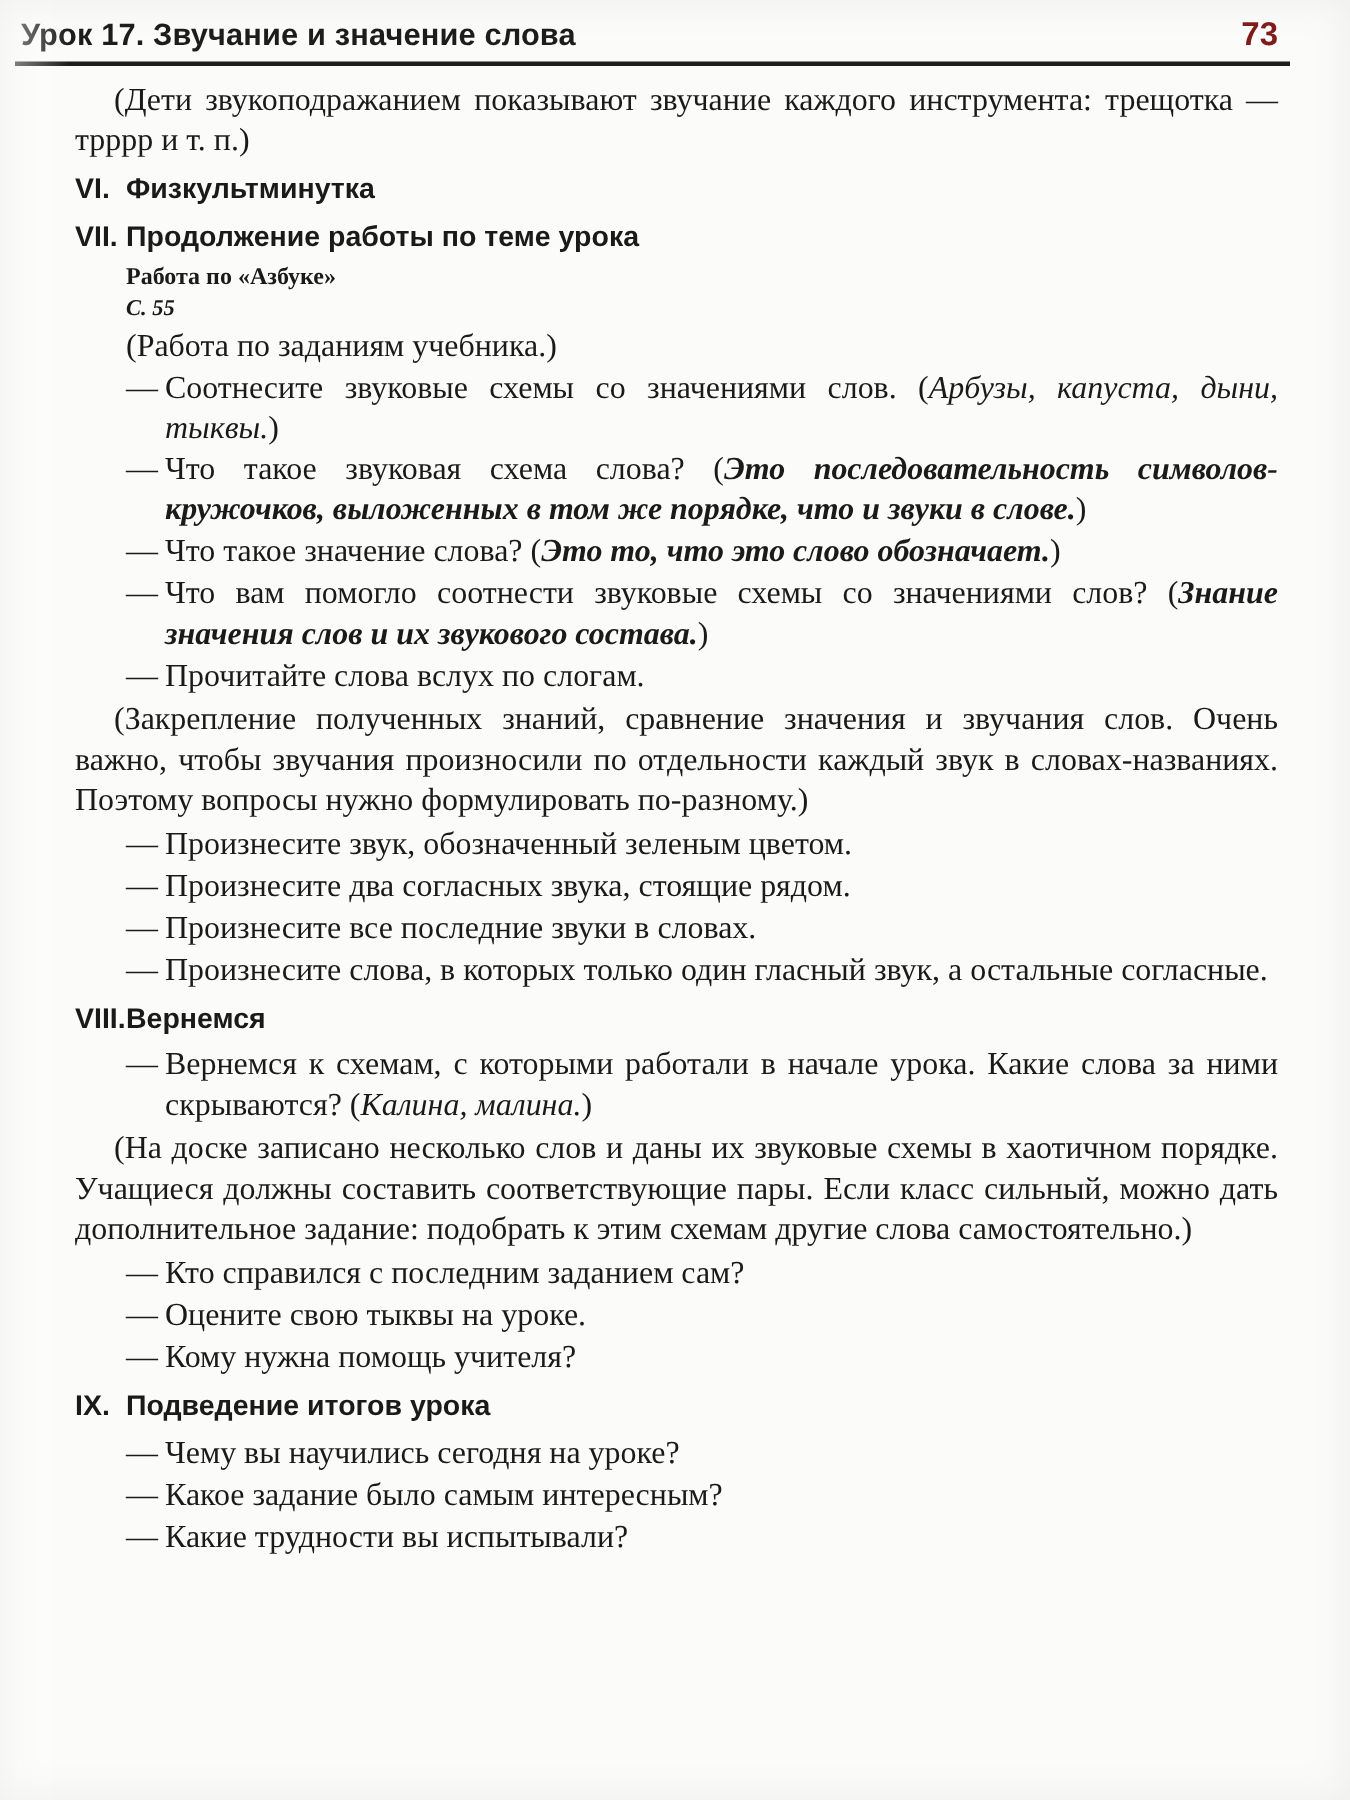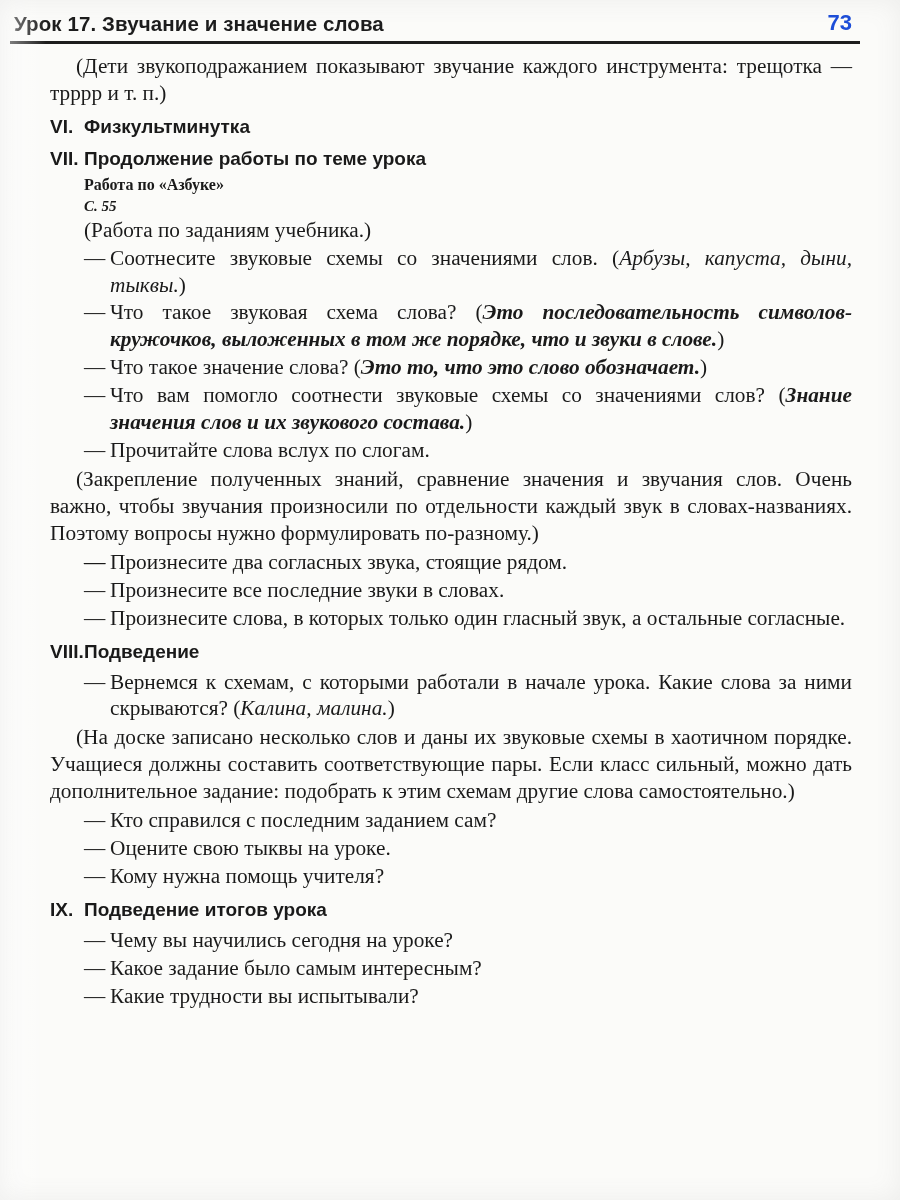--- a/index.html
+++ b/index.html
@@ -41,21 +41,21 @@
     font-weight: bold;
     font-size: 20.5px;
     letter-spacing: 0.1px;
     color: #1d1d1d;
     white-space: nowrap;
   }
   .page-number {
     font-family: "Liberation Sans", sans-serif;
     font-weight: bold;
     font-size: 22px;
-    color: #1d4ed8;
+    color: #7f1d1d;
     padding-right: 6px;
   }
   .rule {
     height: 3px;
     background: #1d1d1d;
     margin: 3px 2px 9px 2px;
   }
   .content {
     padding: 0 10px 0 42px;
     font-size: 21.3px;
@@ -167,35 +167,35 @@
       </li>
       <li>
         <span class="dash">—</span><span>Прочитайте слова вслух по слогам.</span>
       </li>
     </ul>
 
     <p class="block-note">(Закрепление полученных знаний, сравнение значения и звучания слов. Очень важно, чтобы звучания произносили по отдельности каждый звук в словах-названиях. Поэтому вопросы нужно формулировать по-разному.)</p>
 
     <ul class="dash-list">
       <li>
-        <span class="dash">—</span>
+        <span class="dash">—</span><span>Произнесите звук, обозначенный зеленым цветом.</span>
       </li>
       <li>
         <span class="dash">—</span><span>Произнесите два согласных звука, стоящие рядом.</span>
       </li>
       <li>
         <span class="dash">—</span><span>Произнесите все последние звуки в словах.</span>
       </li>
       <li>
         <span class="dash">—</span><span>Произнесите слова, в которых только один гласный звук, а остальные согласные.</span>
       </li>
     </ul>
 
     <div class="heading">
-      <span class="numeral">VIII.</span><span>Подведение</span>
+      <span class="numeral">VIII.</span><span>Вернемся</span>
     </div>
 
     <ul class="dash-list">
       <li>
         <span class="dash">—</span><span>Вернемся к схемам, с которыми работали в начале урока. Какие слова за ними скрываются? (</span><span class="it">Калина, малина.</span><span>)</span>
       </li>
     </ul>
 
     <p class="block-note">(На доске записано несколько слов и даны их звуковые схемы в хаотичном порядке. Учащиеся должны составить соответствующие пары. Если класс сильный, можно дать дополнительное задание: подобрать к этим схемам другие слова самостоятельно.)</p>
 

